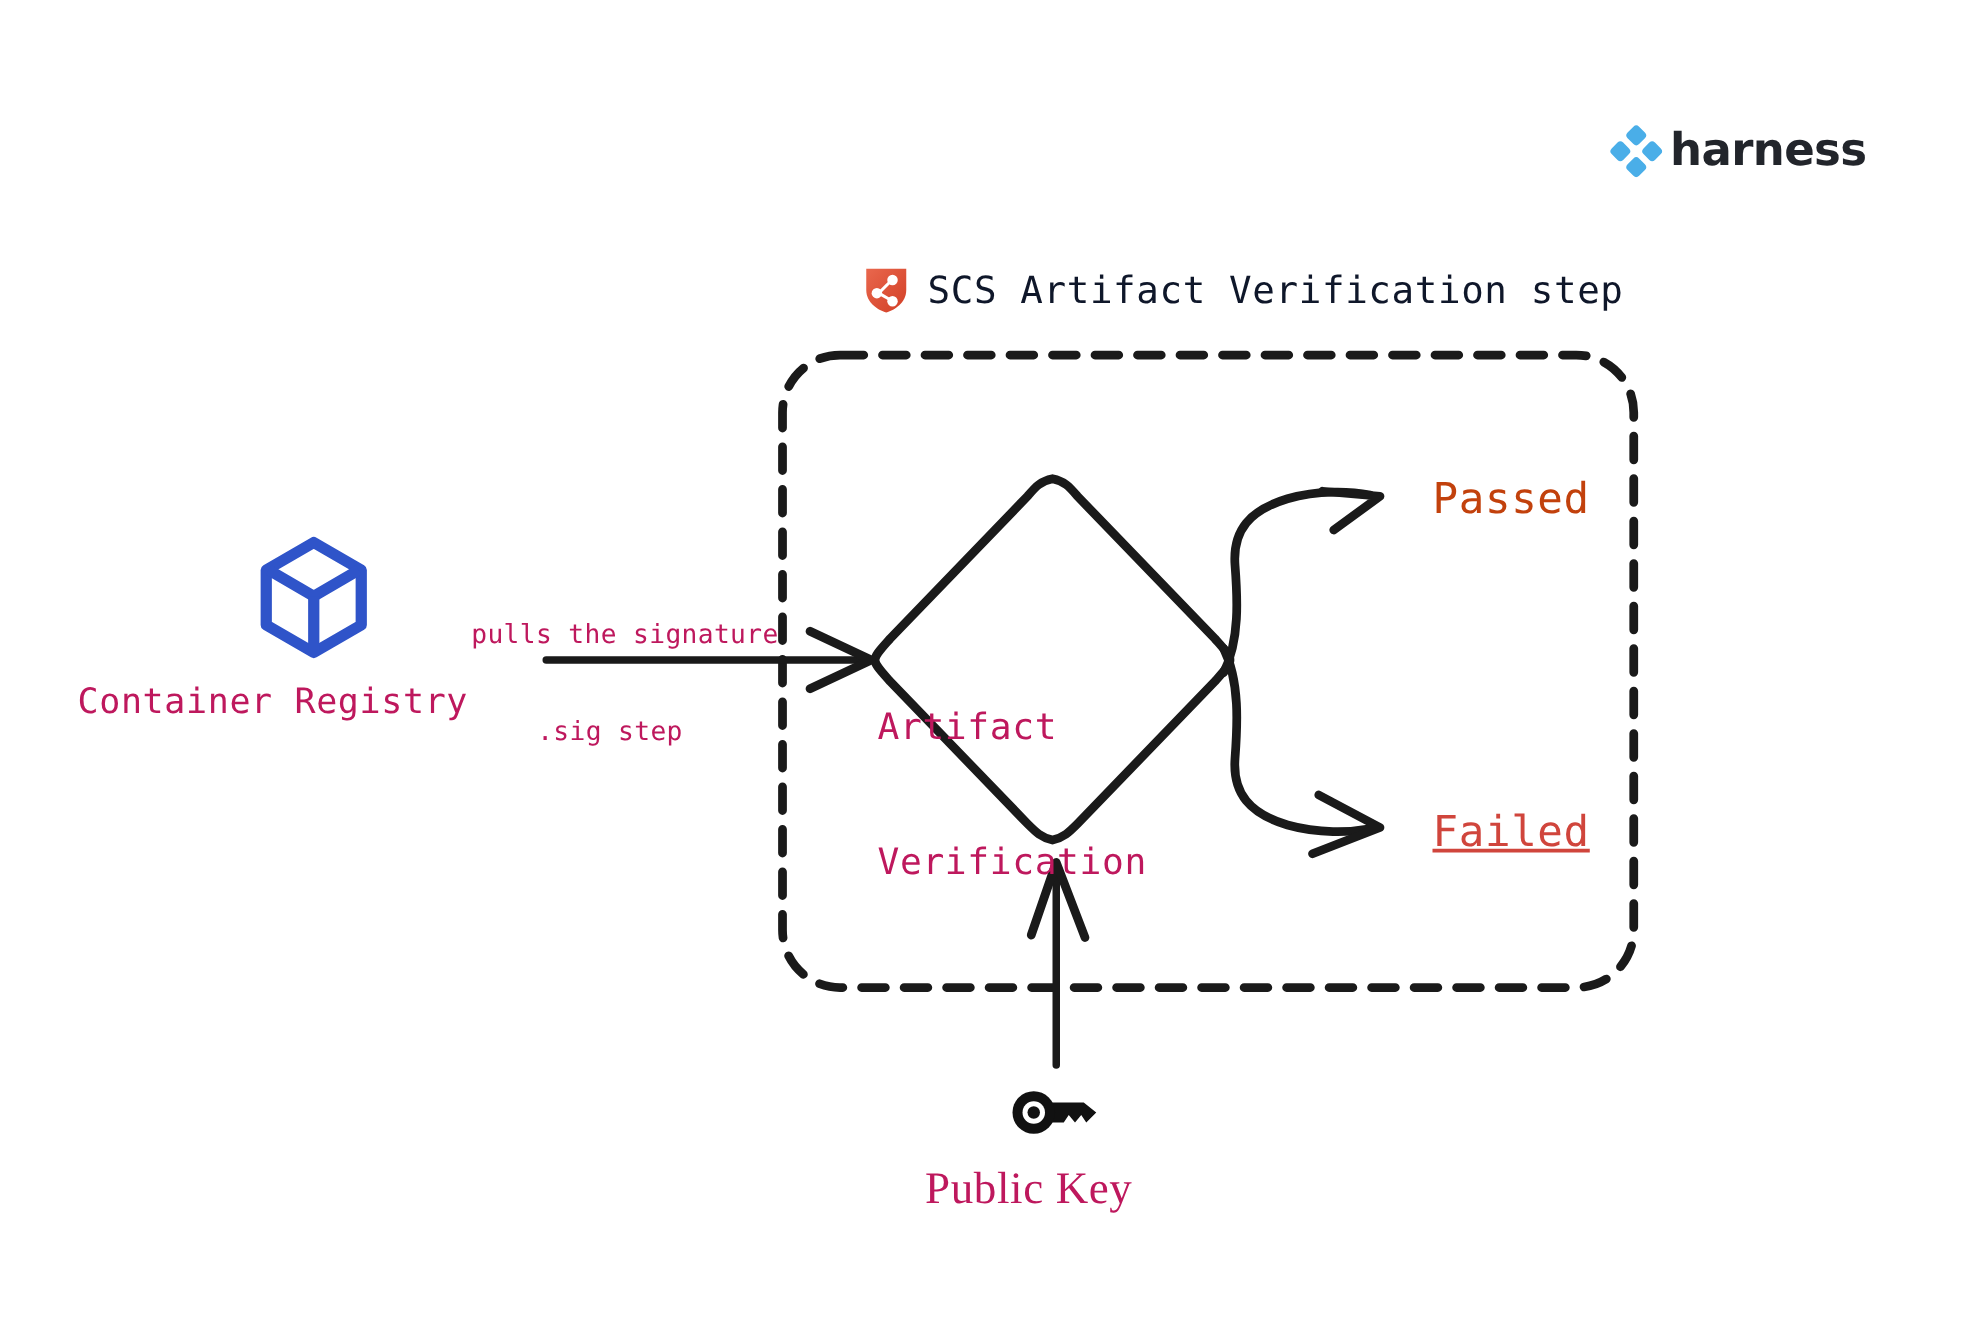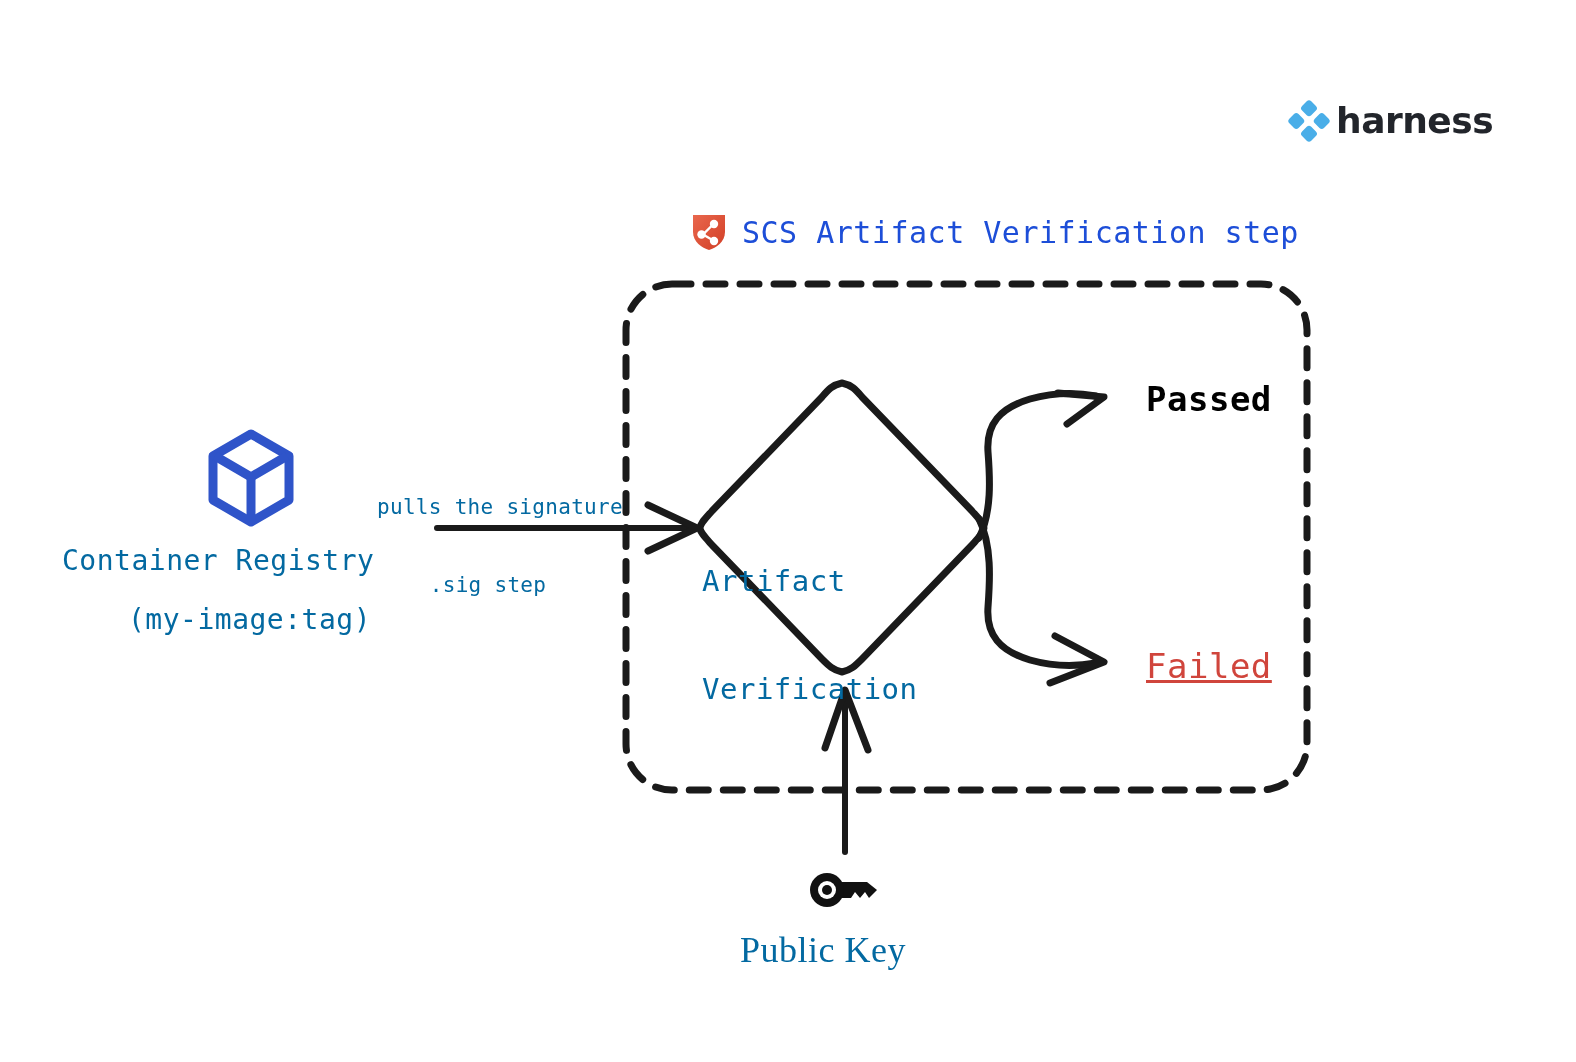--- a/index.html
+++ b/index.html
@@ -19,21 +19,21 @@
   }
   #scene {
     position: absolute;
     inset: 0;
     width: 1576px;
     height: 1062px;
   }
   .lbl {
     position: absolute;
     white-space: pre;
-    color: #0369a1;
+    color: #be185d;
     font-family: "DejaVu Sans Mono", monospace;
     line-height: 1.25;
   }
   
   .brand {
     position: absolute;
     left: 1288px;
     top: 100px;
     display: flex;
     align-items: center;
@@ -61,21 +61,21 @@
     align-items: center;
     gap: 14px;
   }
   .step-title .shield {
     width: 38px;
     height: 40px;
     flex: 0 0 auto;
   }
   .step-title .title-text {
     font-size: 30px;
-    color: #1d4ed8;
+    color: #0f172a;
     letter-spacing: 0.5px;
     white-space: pre;
   }
   
   .registry-icon {
     position: absolute;
     left: 205px;
     top: 428px;
     width: 92px;
     height: 100px;
@@ -214,33 +214,32 @@
     <span class="title-text">SCS Artifact Verification step</span>
   </div>
 
   <svg class="registry-icon" viewBox="0 0 92 100">
     <path d="M46 6 L84 28 V72 L46 94 L8 72 V28 Z" fill="none" stroke="#2f54c9" stroke-width="9" stroke-linejoin="round"></path>
     <path d="M10 28 L46 49 L82 28" fill="none" stroke="#2f54c9" stroke-width="9" stroke-linejoin="round"></path>
     <path d="M46 49 V92" fill="none" stroke="#2f54c9" stroke-width="9"></path>
   </svg>
 
   <div class="lbl registry-name">Container Registry</div>
-  <div class="lbl registry-sub">(my-image:tag)</div>
 
   <div class="lbl edge-label">
     <div>pulls the signature</div>
     <div>.sig step</div>
   </div>
 
   <div class="lbl diamond-text">
     <div>Artifact</div>
     <div>Verification</div>
   </div>
 
-  <div class="lbl result-pass" style="color: #000000; font-weight: bold;">Passed</div>
+  <div class="lbl result-pass" style="color: #c2410c;">Passed</div>
   <div class="lbl result-fail" style="color: rgb(208, 69, 60);">Failed</div>
 
   <svg class="key-icon" viewBox="0 0 82 48">
     <path d="M35 16 H62 L72 24 L64 32 L60 26 L55 32 L50 26 L46 32 H35 Z" fill="#111111"></path>
     <circle cx="22" cy="24" r="17" fill="#111111"></circle>
     <circle cx="22" cy="24" r="9" fill="#ffffff"></circle>
     <circle cx="22" cy="24" r="5" fill="#111111"></circle>
   </svg>
   <div class="lbl key-label">Public Key</div>
 

